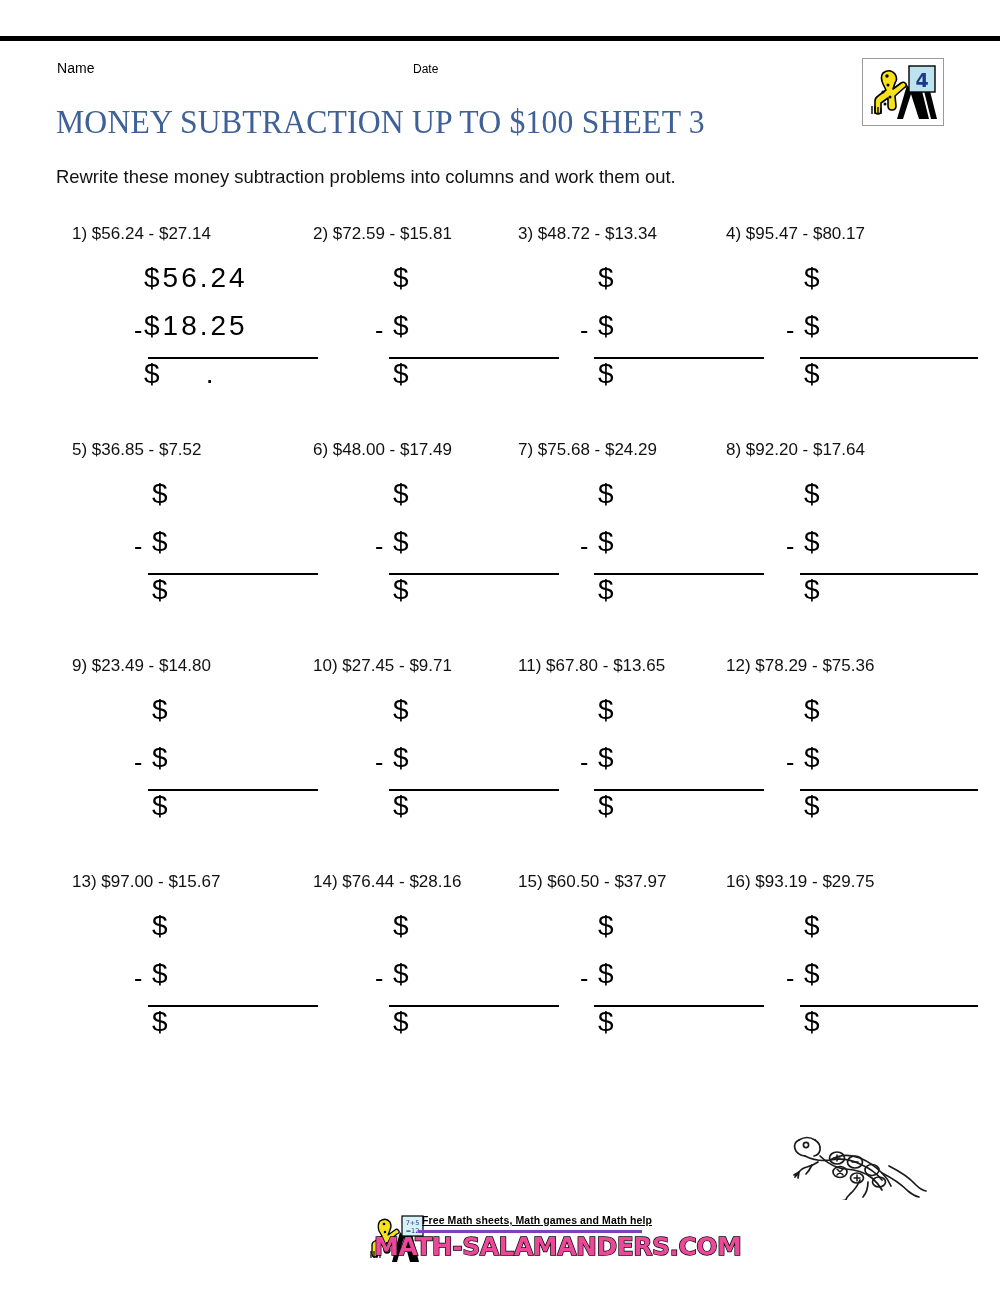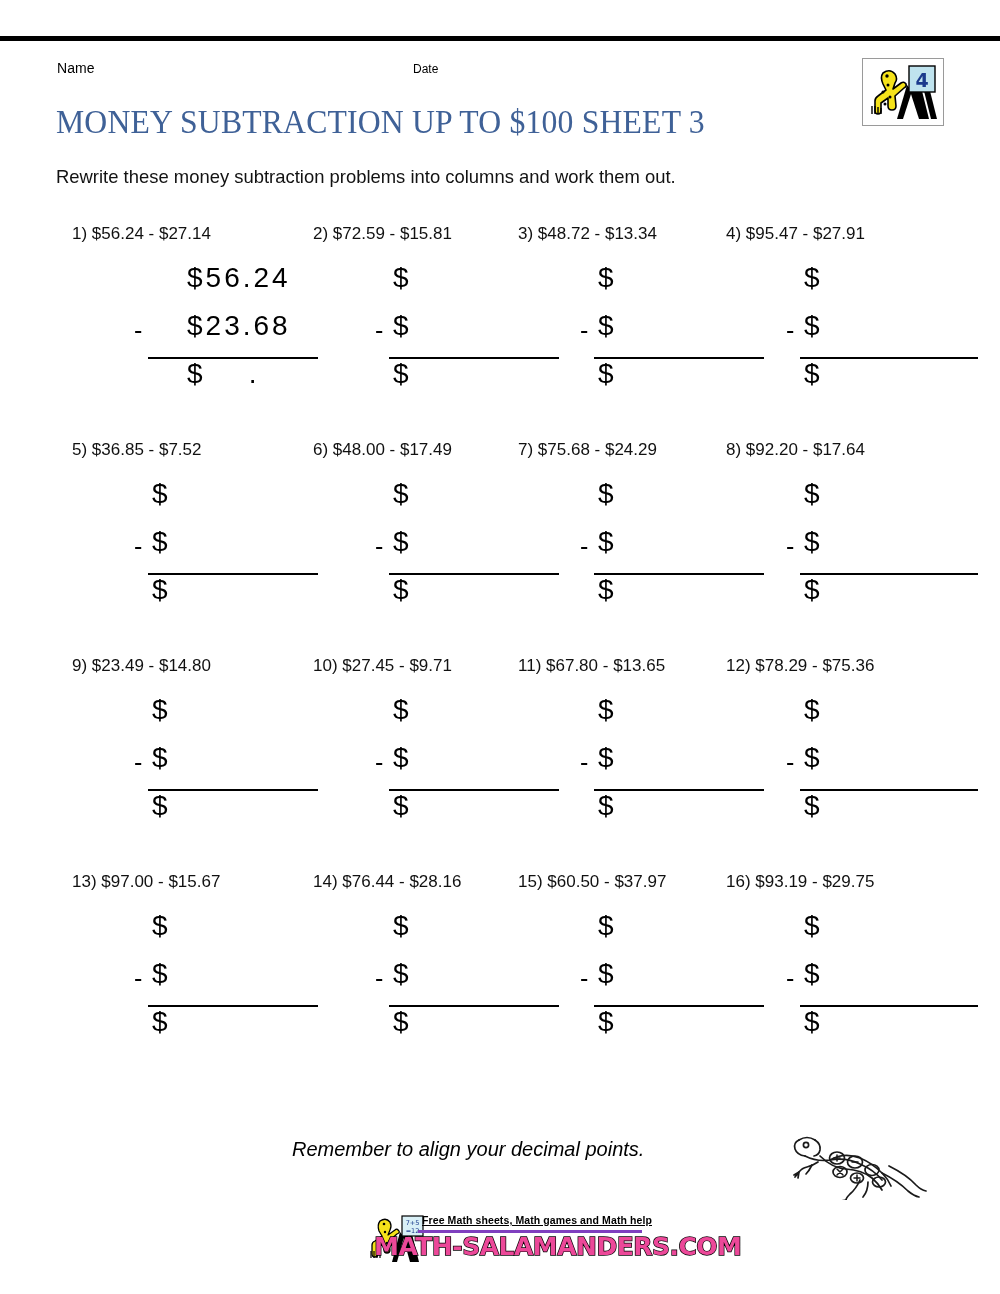--- a/index.html
+++ b/index.html
@@ -140,21 +140,20 @@
     left: 90px;
     top: 0;
     font-size: 28px;
     line-height: 1;
     white-space: pre;
     letter-spacing: 1.5px;
   }
   .val.worked {
     left: 82px;
     letter-spacing: 3px;
-    margin-left: 43px;
   }
   .rule {
     position: absolute;
     left: 86px;
     top: 45px;
     width: 170px;
     height: 2px;
     background: #000;
   }
   .prob.c3 .rule { width: 178px; }
@@ -264,21 +263,21 @@
   <div class="grid">
       <div class="prow">
         <div class="prob c0">
           <div class="plabel">1) $56.24 - $27.14</div>
           <div class="sum">
             <div class="line">
               <div class="val worked">$56.24</div>
             </div>
             <div class="line">
               <div class="minus">-</div>
-              <div class="val worked">$23.68</div>
+              <div class="val worked">$18.25</div>
               <div class="rule"></div>
             </div>
             <div class="line">
               <div class="val worked">$    .</div>
             </div>
           </div>
         </div>
         <div class="prob c1">
           <div class="plabel">2) $72.59 - $15.81</div>
           <div class="sum">
@@ -305,21 +304,21 @@
               <div class="minus">-</div>
               <div class="val">$</div>
               <div class="rule"></div>
             </div>
             <div class="line">
               <div class="val">$</div>
             </div>
           </div>
         </div>
         <div class="prob c3">
-          <div class="plabel">4) $95.47 - $27.91</div>
+          <div class="plabel">4) $95.47 - $80.17</div>
           <div class="sum">
             <div class="line">
               <div class="val">$</div>
             </div>
             <div class="line">
               <div class="minus">-</div>
               <div class="val">$</div>
               <div class="rule"></div>
             </div>
             <div class="line">
@@ -521,21 +520,20 @@
               <div class="rule"></div>
             </div>
             <div class="line">
               <div class="val">$</div>
             </div>
           </div>
         </div>
       </div>
     </div>
 
-  <div class="note">Remember to align your decimal points.</div>
 
   <svg class="lizard" viewBox="0 0 150 82">
     <g fill="none" stroke="#1a1a1a" stroke-width="1.7" stroke-linejoin="round" stroke-linecap="round">
 
       <path d="M17 22 q-6 3 -4 9 q2 6 10 7"></path>
       <path d="M17 22 q8 -5 16 0"></path>
       <path d="M33 22 q6 4 5 10 q-1 5 -6 6"></path>
       <circle cx="24" cy="27" r="2.6"></circle>
 
       <path d="M23 38 q12 6 25 4 q16 -3 30 4 q14 6 22 16"></path>

